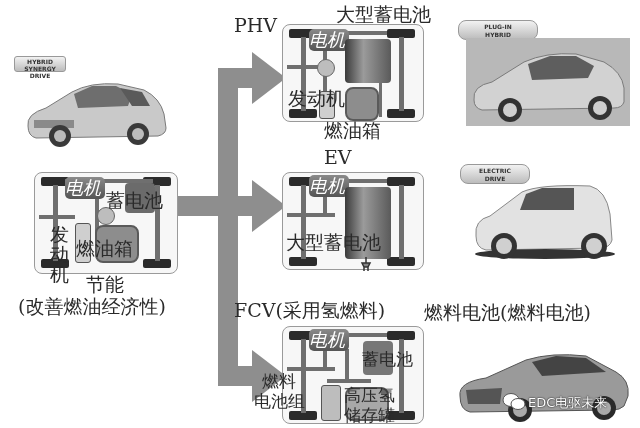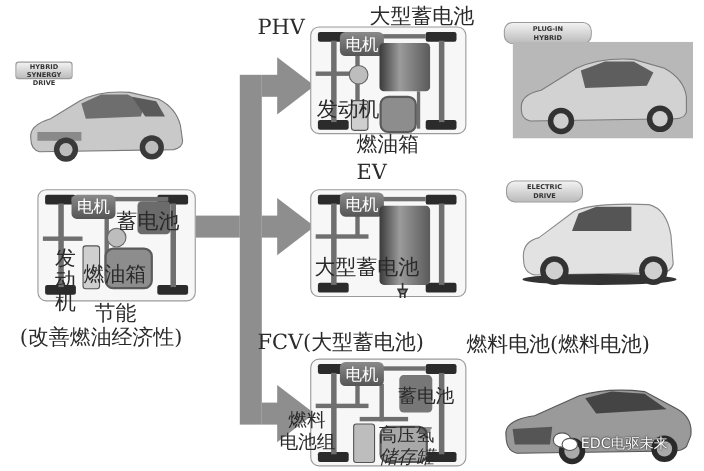--- a/index.html
+++ b/index.html
@@ -6,21 +6,21 @@
   body { width:640px; height:428px; position:relative; overflow:hidden;
          font-family:"DejaVu Serif","Liberation Serif",serif; color:#222; }
   .abs { position:absolute; }
   .txt { position:absolute; white-space:nowrap; color:#2a2a2a; }
   .big { font-size:19px; }
   .mid { font-size:17px; }
   .chassis { position:absolute; border:1.5px solid #9a9a9a; border-radius:8px; background:#f7f7f7; }
   .wheel { position:absolute; width:28px; height:9px; background:#2b2b2b; border-radius:2px; }
   .axle { position:absolute; background:#6f6f6f; }
   .motor { position:absolute; background:linear-gradient(#8a8a8a,#555); border-radius:5px; color:#fff;
-           font-size:15px; text-align:center; line-height:22px; }
+           font-size:18px; line-height:22px;font-style:italic; }
   .battery { position:absolute; background:linear-gradient(90deg,#3a3a3a,#9b9b9b 40%,#5a5a5a); border-radius:4px; }
   .tank { position:absolute; background:#8d8d8d; border:2px solid #5a5a5a; border-radius:8px; }
   .engine { position:absolute; background:#cfcfcf; border:1.5px solid #555; border-radius:3px; }
   .gear { position:absolute; width:16px; height:16px; border-radius:50%; background:#bdbdbd; border:1.5px solid #666; }
   .arrow-bar { position:absolute; background:#8e8e8e; }
   .arrow-head { position:absolute; width:0; height:0; border-top:26px solid transparent; border-bottom:26px solid transparent; border-left:34px solid #8e8e8e; }
   .badge { position:absolute; height:16px; border-radius:8px; background:linear-gradient(#f2f2f2,#bcbcbc); border:1px solid #999;
            font-family:"DejaVu Sans","Liberation Sans",sans-serif; font-size:6px; font-weight:bold; color:#333; text-align:center; line-height:7px; padding-top:1px; box-sizing:border-box; }
   .car { position:absolute; }
   .watermark { position:absolute; font-family:"DejaVu Sans","Liberation Sans",sans-serif; font-size:13px; color:#fff;
@@ -145,21 +145,21 @@
 <svg class="car" style="left:470px;top:180px" width="150" height="84" viewBox="0 0 150 84">
   <path d="M6 56 Q4 40 20 36 L52 12 Q70 4 120 6 Q136 10 140 34 L142 60 Q140 68 130 68 L16 70 Q6 68 6 56 Z" fill="#e2e2e2" stroke="#888"></path>
   <path d="M56 14 L72 8 L104 8 L104 30 L50 30 Z" fill="#555"></path>
   <ellipse cx="75" cy="74" rx="70" ry="5" fill="#333"></ellipse>
   <circle cx="34" cy="66" r="13" fill="#333"></circle>
     <circle cx="34" cy="66" r="8" fill="#d0d0d0"></circle>
   <circle cx="124" cy="66" r="13" fill="#333"></circle>
     <circle cx="124" cy="66" r="8" fill="#d0d0d0"></circle>
 </svg>
 
-<div class="txt big" style="left:234px;top:298px;">FCV(大型蓄电池)</div>
+<div class="txt big" style="left:234px;top:298px;">FCV(采用氢燃料)</div>
 <div class="chassis" style="left:282px;top:326px;width:140px;height:96px;">
   <div class="wheel" style="left:6px;top:4px;"></div>
   <div class="wheel" style="left:104px;top:4px;"></div>
   <div class="wheel" style="left:6px;top:84px;"></div>
   <div class="wheel" style="left:104px;top:84px;"></div>
   <div class="axle" style="left:18px;top:12px;width:5px;height:74px;"></div>
   <div class="axle" style="left:116px;top:12px;width:5px;height:74px;"></div>
   <div class="axle" style="left:4px;top:40px;width:48px;height:4px;"></div>
   <div class="axle" style="left:40px;top:22px;width:4px;height:20px;"></div>
   <div class="axle" style="left:60px;top:6px;width:44px;height:4px;"></div>
@@ -169,21 +169,21 @@
     <span>电机</span>
   </div>
   <div class="battery" style="left:80px;top:14px;width:30px;height:34px;background:#777;"></div>
   <div class="engine" style="left:38px;top:58px;width:18px;height:34px;background:#bdbdbd;"></div>
   <div class="tank" style="left:62px;top:60px;width:40px;height:30px;background:#a8a8a8;"></div>
 </div>
 <div class="txt mid" style="left:362px;top:348px;">蓄电池</div>
 <div class="txt mid" style="left:262px;top:370px;">燃料</div>
 <div class="txt mid" style="left:254px;top:390px;">电池组</div>
 <div class="txt mid" style="left:344px;top:384px;">高压氢</div>
-<div class="txt mid" style="left:344px;top:404px;font-style:italic;">储存罐</div>
+<div class="txt mid" style="left:344px;top:404px;">储存罐</div>
 
 <div class="txt big" style="left:424px;top:300px;">燃料电池(燃料电池)</div>
 <svg class="car" style="left:456px;top:344px" width="176" height="80" viewBox="0 0 176 80">
   <path d="M4 52 Q2 38 30 34 L70 16 Q96 8 130 12 L160 28 Q174 36 172 52 L168 62 Q164 66 156 66 L14 68 Q4 66 4 52 Z" fill="#9a9a9a" stroke="#555"></path>
   <path d="M76 18 L100 12 L130 14 L150 28 L86 32 Z" fill="#444"></path>
   <path d="M10 46 L46 44 L44 60 L12 60 Z" fill="#555"></path>
   <circle cx="64" cy="66" r="12" fill="#2a2a2a"></circle>
     <circle cx="64" cy="66" r="7" fill="#aaa"></circle>
   <circle cx="148" cy="64" r="12" fill="#2a2a2a"></circle>
     <circle cx="148" cy="64" r="7" fill="#aaa"></circle>

